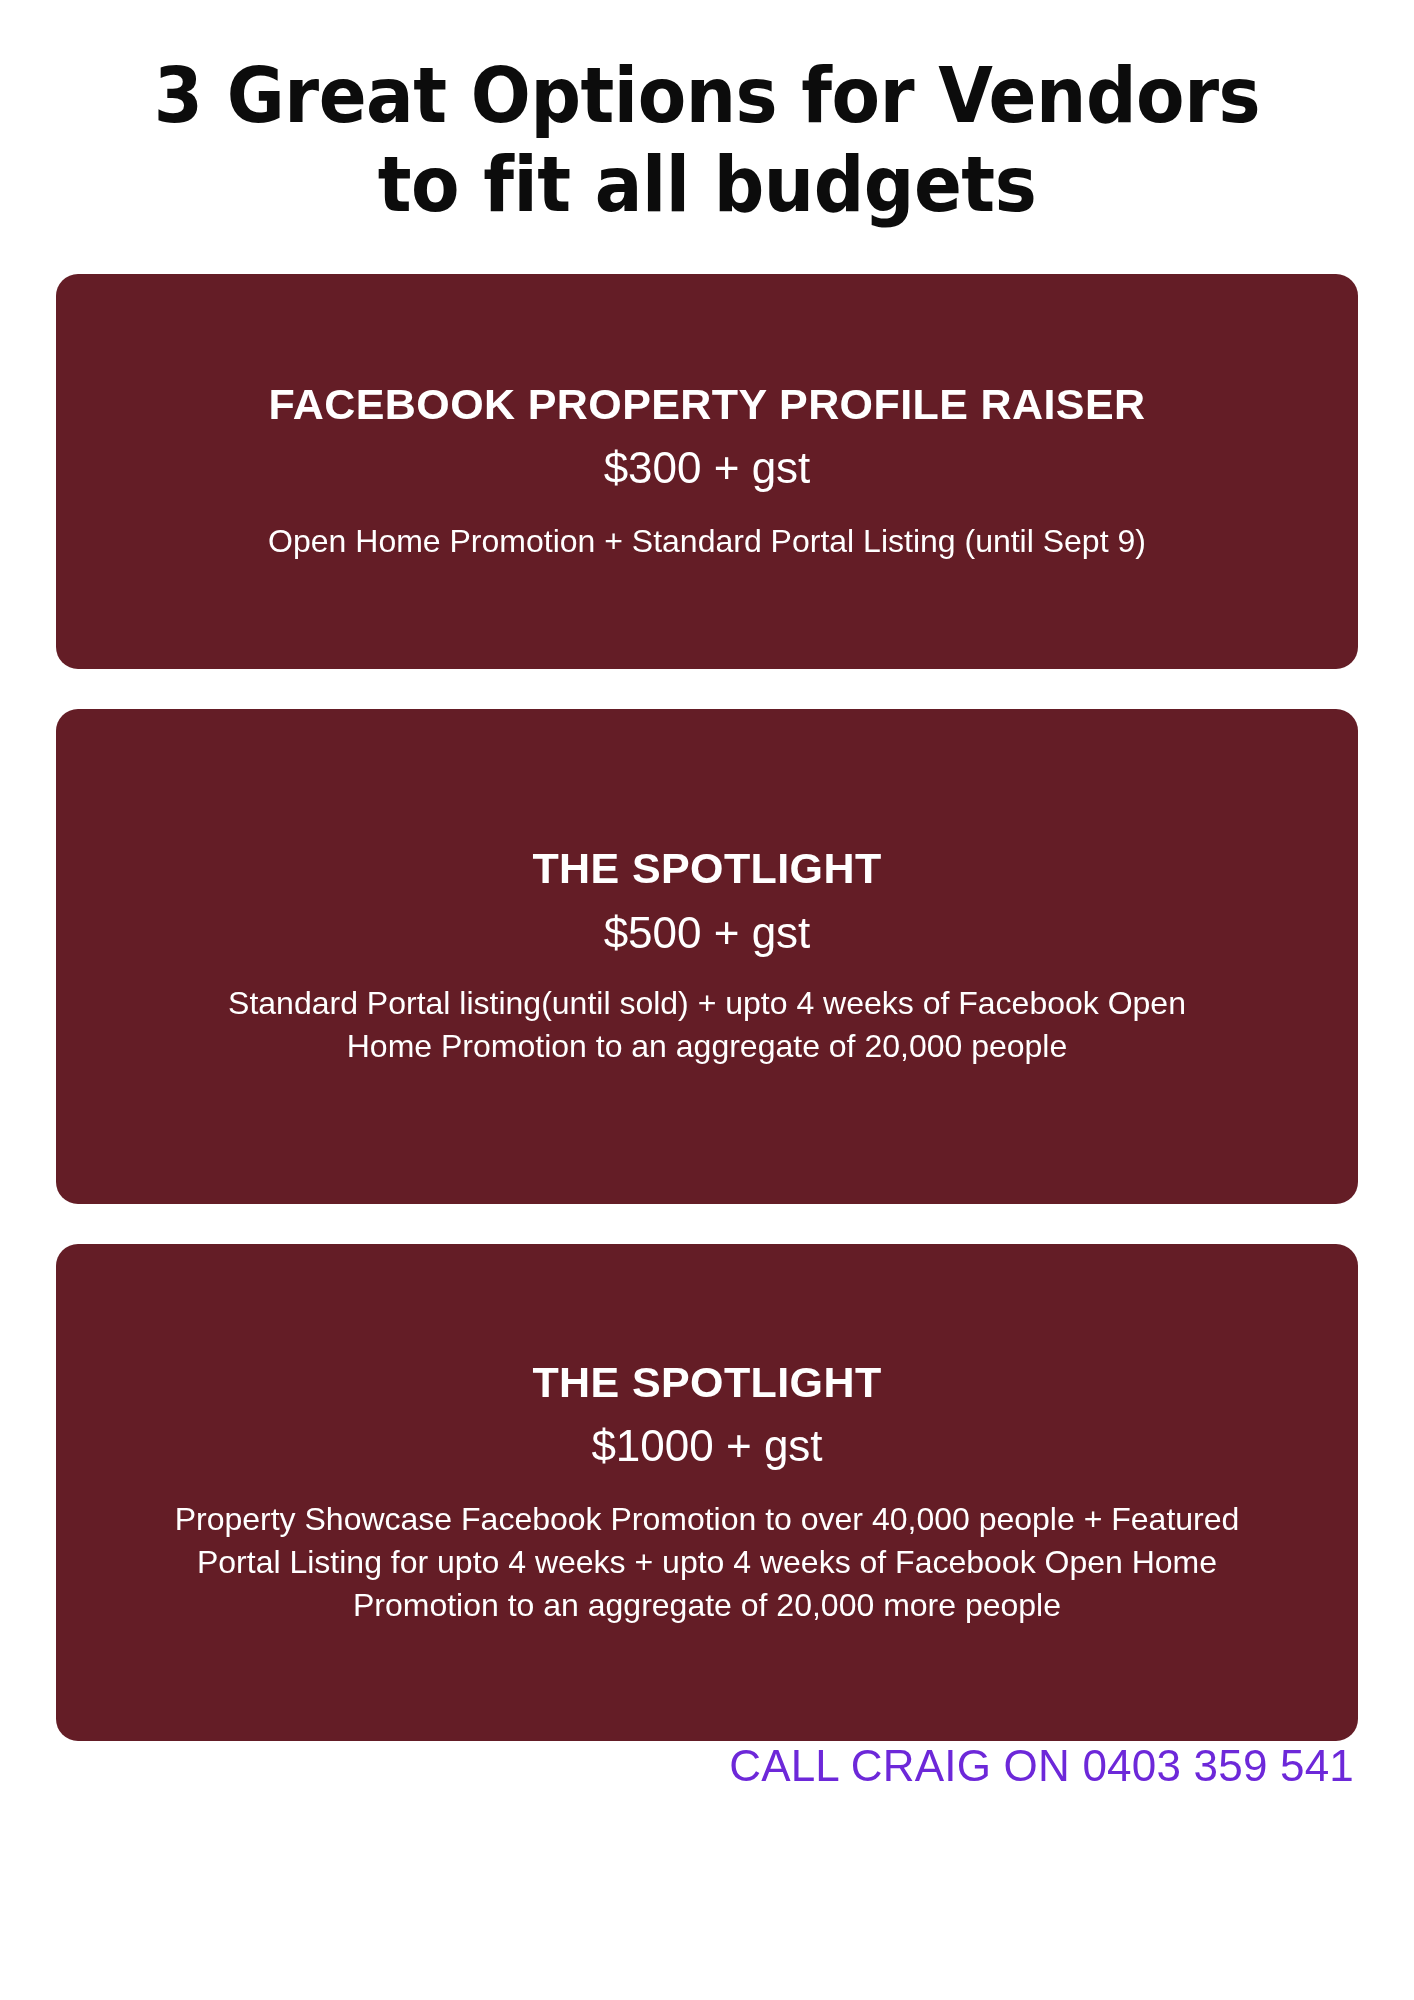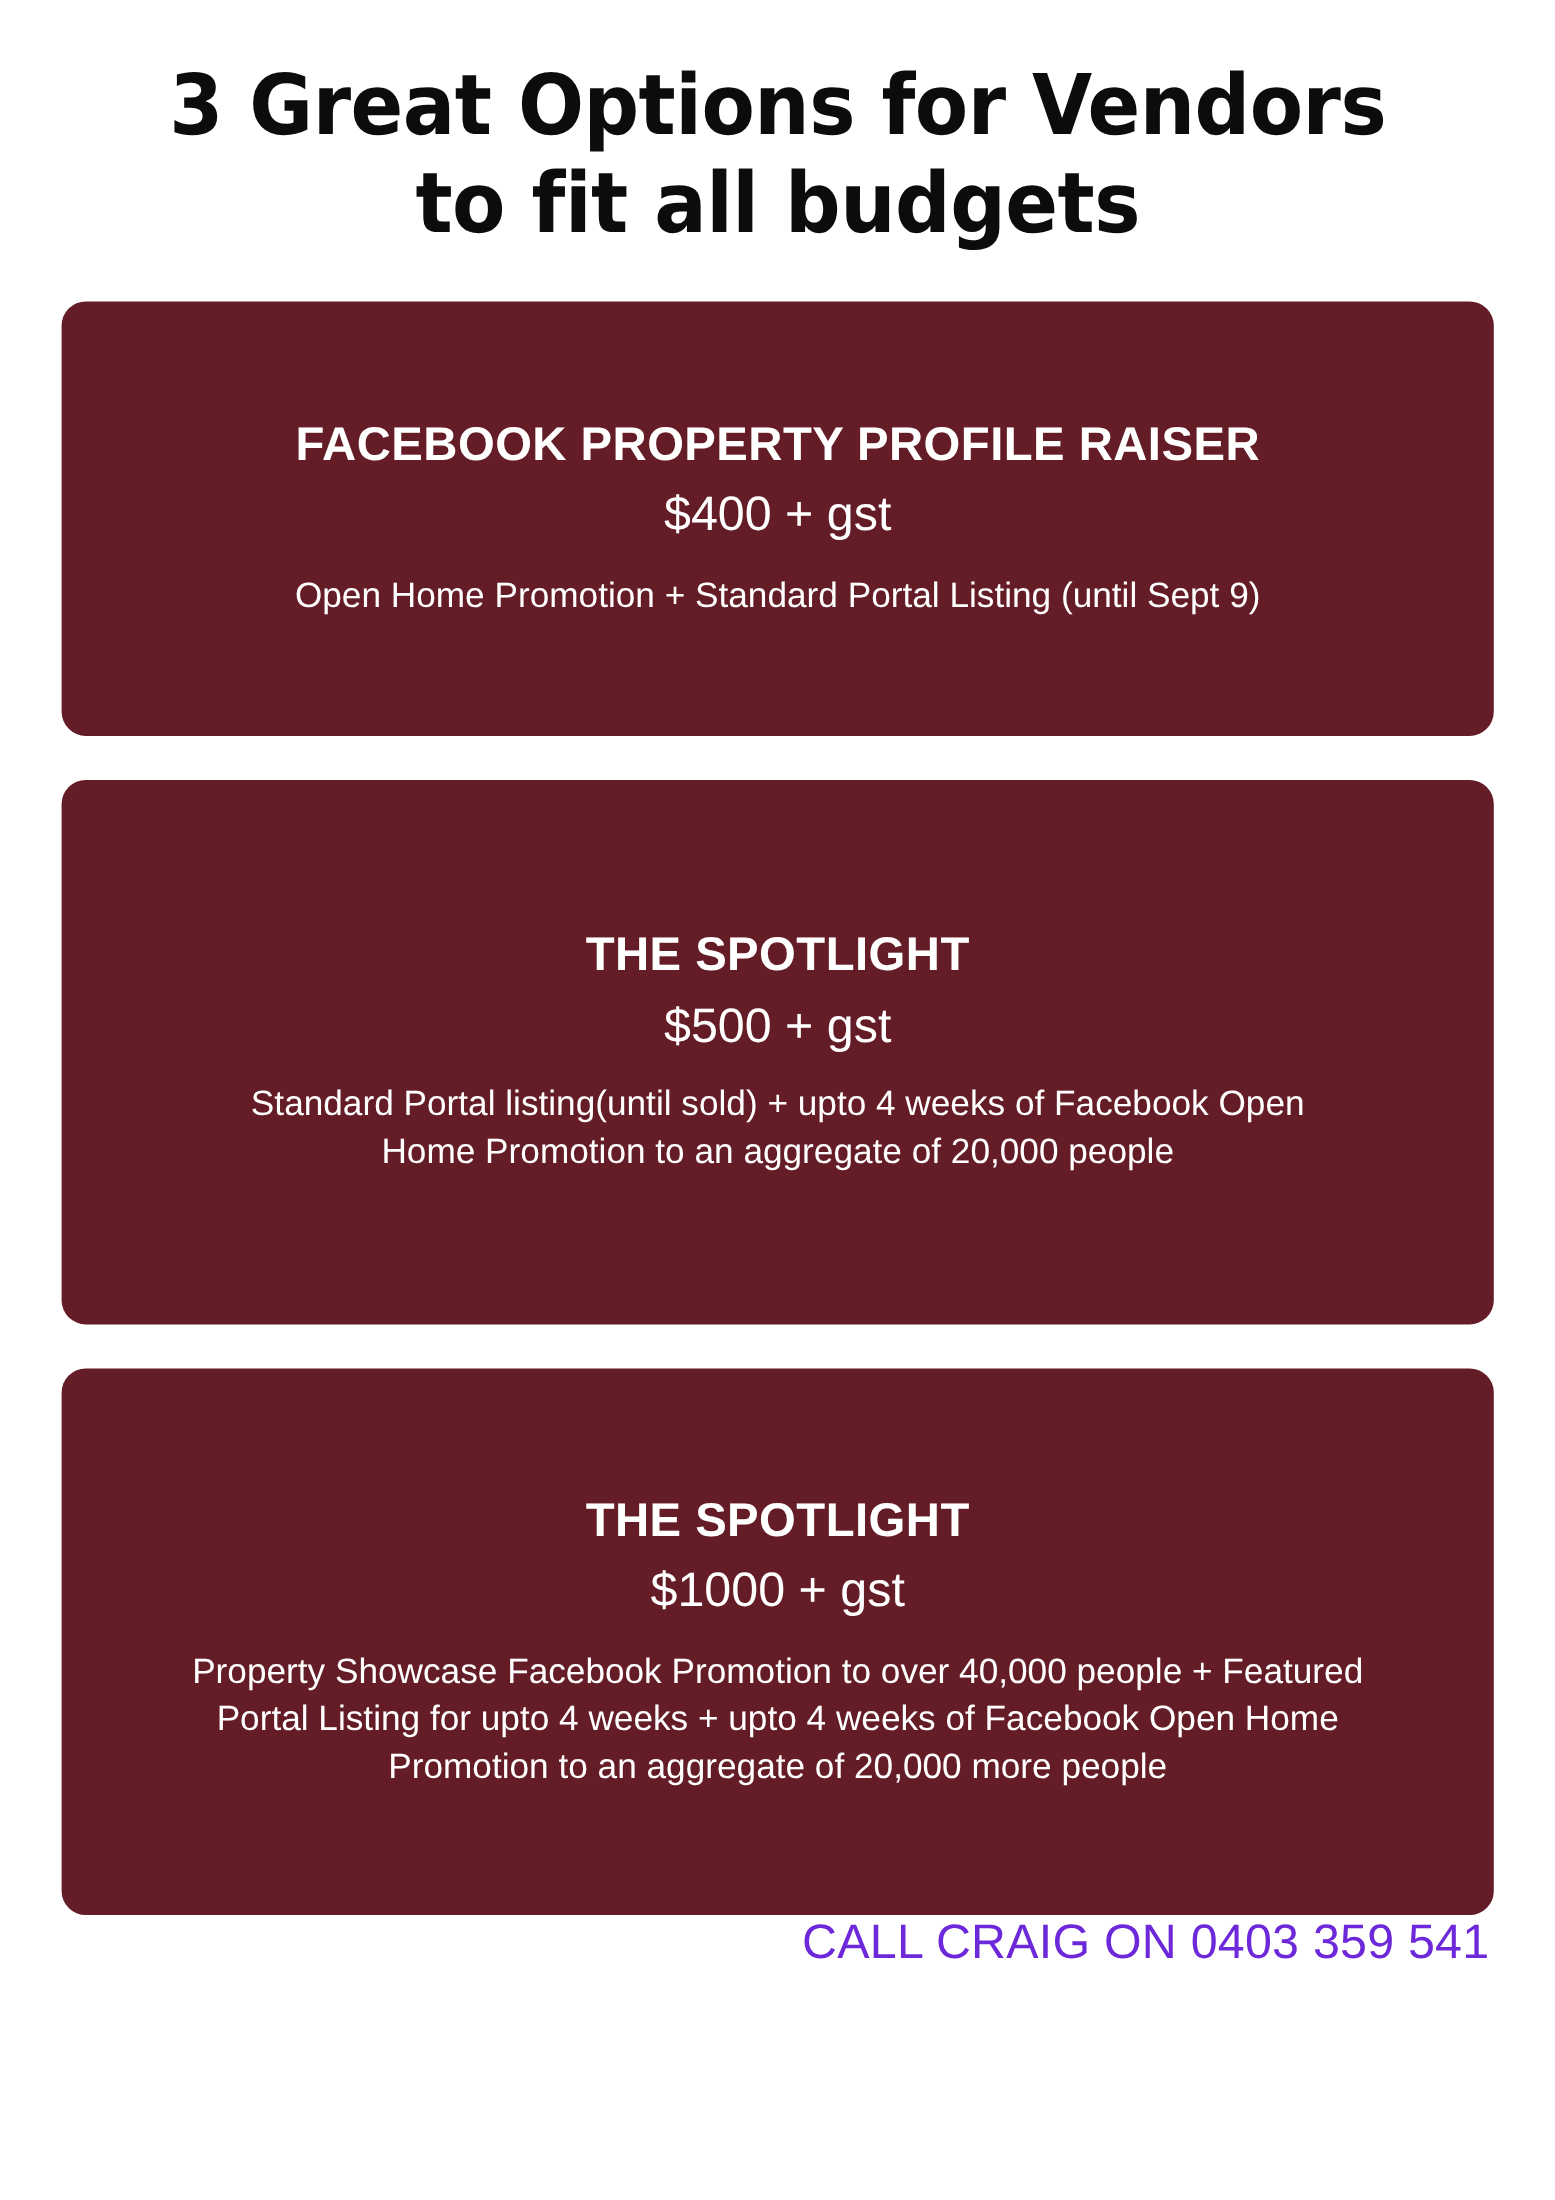--- a/index.html
+++ b/index.html
@@ -107,21 +107,21 @@
 
   <h1 class="headline">
     <span class="line">3 Great Options for Vendors</span>
     <span class="line">to fit all budgets</span>
   </h1>
 
   <div class="cards">
 
     <div class="card card-1">
       <div class="card-title">FACEBOOK PROPERTY PROFILE RAISER</div>
-      <div class="card-price">$400 + gst</div>
+      <div class="card-price">$300 + gst</div>
       <div class="card-desc">Open Home Promotion + Standard Portal Listing (until Sept 9)</div>
     </div>
 
     <div class="card card-2">
       <div class="card-title">THE SPOTLIGHT</div>
       <div class="card-price">$500 + gst</div>
       <div class="card-desc">Standard Portal listing(until sold) + upto 4 weeks of Facebook Open Home Promotion to an aggregate of 20,000 people</div>
     </div>
 
     <div class="card card-3">

